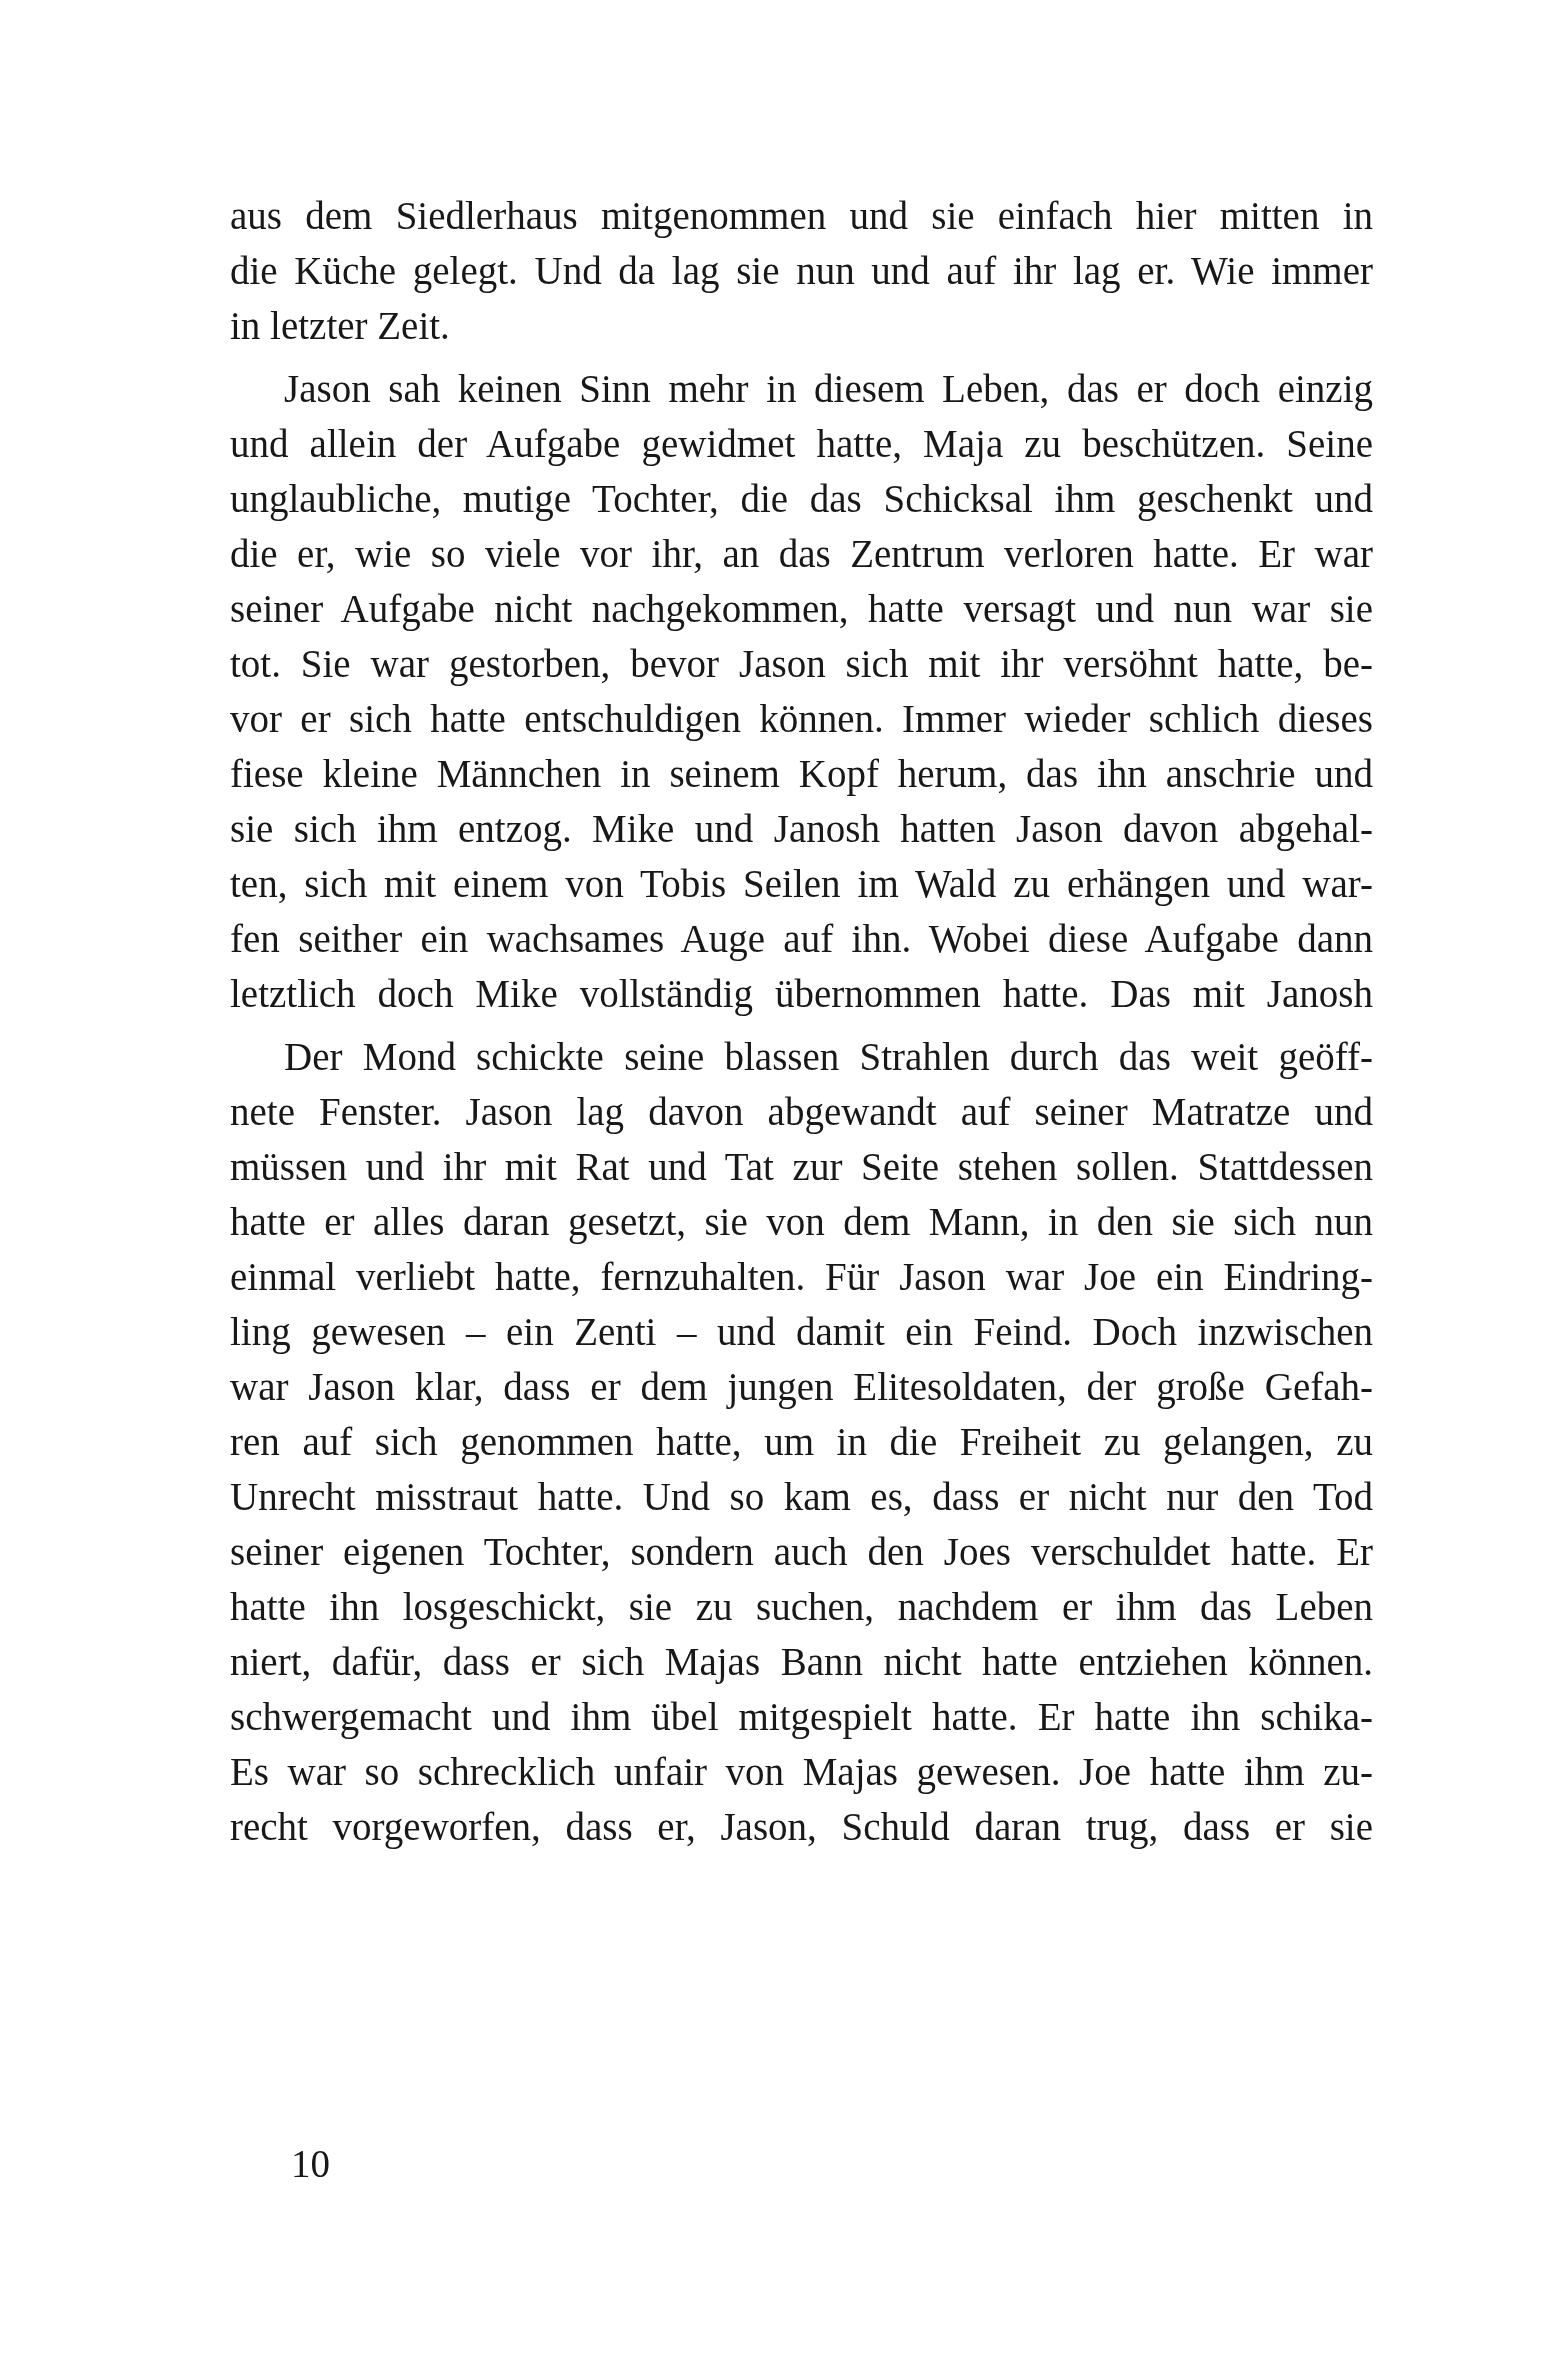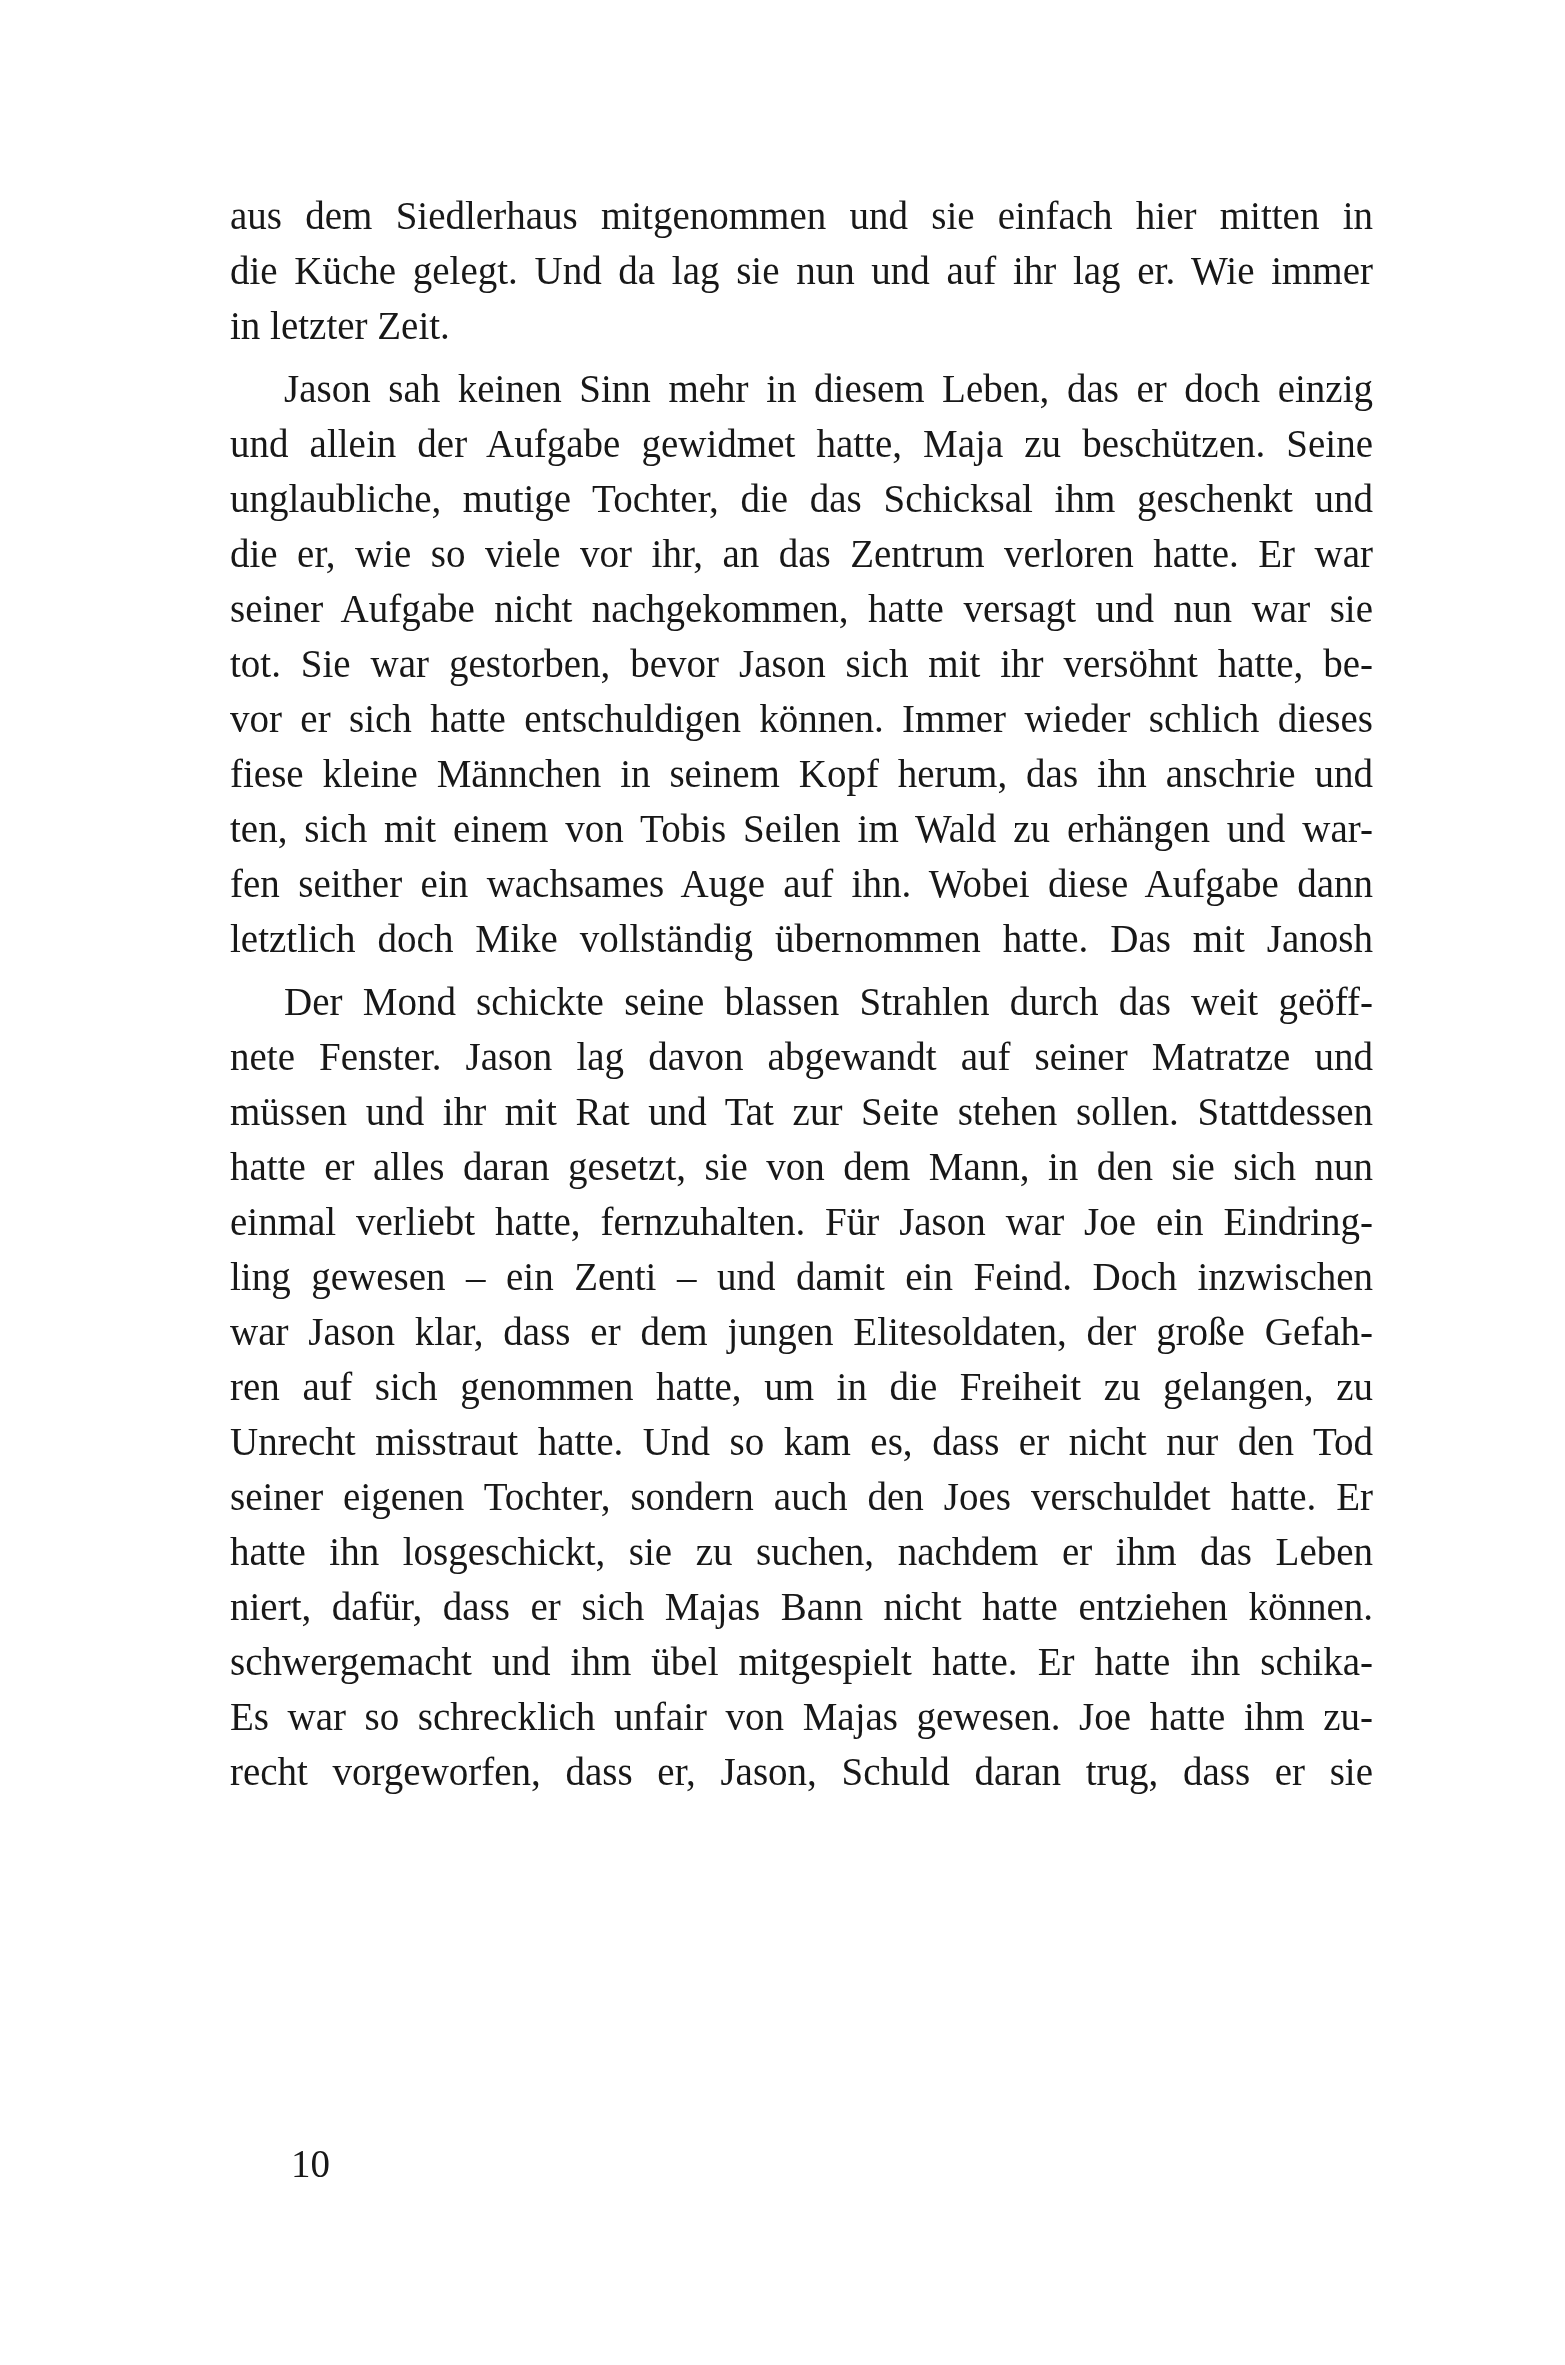--- a/index.html
+++ b/index.html
@@ -63,20 +63,21 @@
         </div>
         <div class="para indent">
           <div class="line">Jason sah keinen Sinn mehr in diesem Leben, das er doch einzig</div>
           <div class="line">und allein der Aufgabe gewidmet hatte, Maja zu beschützen. Seine</div>
           <div class="line">unglaubliche, mutige Tochter, die das Schicksal ihm geschenkt und</div>
           <div class="line">die er, wie so viele vor ihr, an das Zentrum verloren hatte. Er war</div>
           <div class="line">seiner Aufgabe nicht nachgekommen, hatte versagt und nun war sie</div>
           <div class="line">tot. Sie war gestorben, bevor Jason sich mit ihr versöhnt hatte, be-</div>
           <div class="line">vor er sich hatte entschuldigen können. Immer wieder schlich dieses</div>
           <div class="line">fiese kleine Männchen in seinem Kopf herum, das ihn anschrie und</div>
+          <div class="line">sie sich ihm entzog. Mike und Janosh hatten Jason davon abgehal-</div>
           <div class="line">ten, sich mit einem von Tobis Seilen im Wald zu erhängen und war-</div>
           <div class="line">fen seither ein wachsames Auge auf ihn. Wobei diese Aufgabe dann</div>
           <div class="line">letztlich doch Mike vollständig übernommen hatte. Das mit Janosh</div>
         </div>
         <div class="para indent">
           <div class="line">Der Mond schickte seine blassen Strahlen durch das weit geöff-</div>
           <div class="line">nete Fenster. Jason lag davon abgewandt auf seiner Matratze und</div>
           <div class="line">müssen und ihr mit Rat und Tat zur Seite stehen sollen. Stattdessen</div>
           <div class="line">hatte er alles daran gesetzt, sie von dem Mann, in den sie sich nun</div>
           <div class="line">einmal verliebt hatte, fernzuhalten. Für Jason war Joe ein Eindring-</div>

